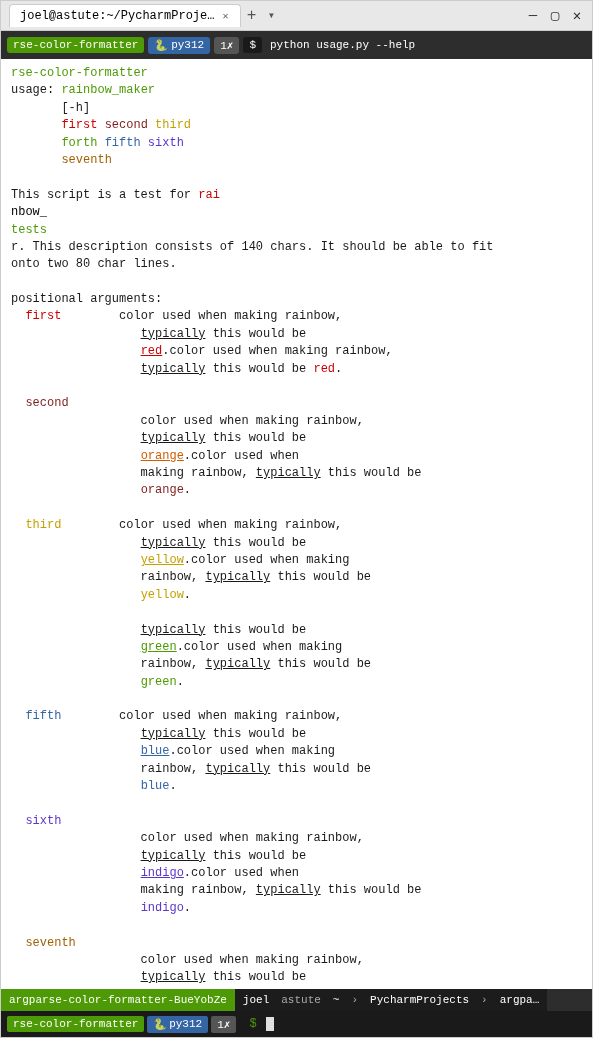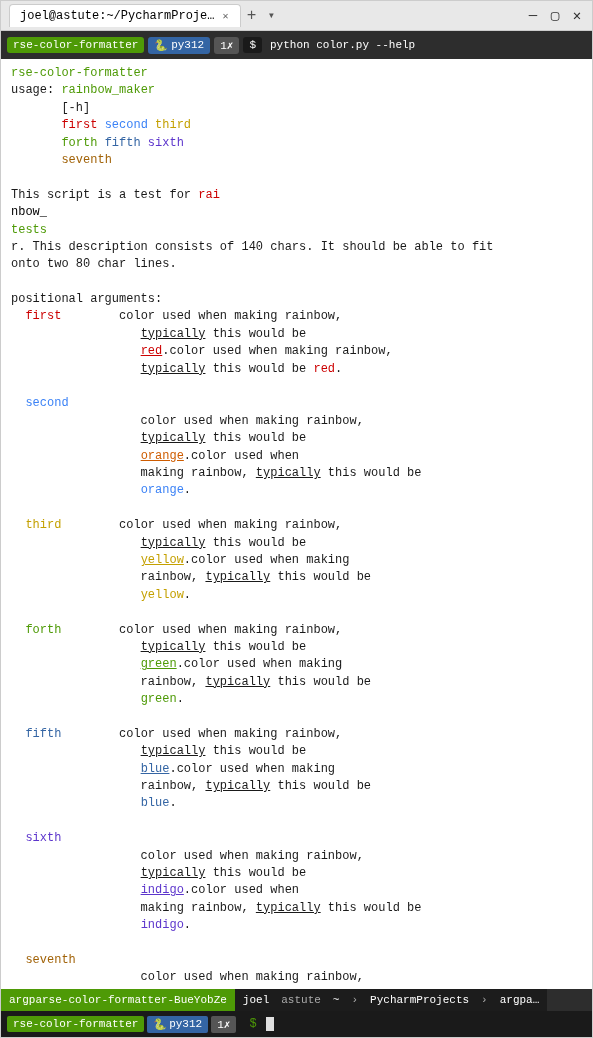--- a/index.html
+++ b/index.html
@@ -120,21 +120,21 @@
       line-height: 1.45;
       color: #1a1a1a;
     }
     .line { white-space: pre; }
     .red { color: #cc0000; }
     .red-u { color: #cc0000; text-decoration: underline; }
     .green { color: #4e9a06; }
     .green-u { color: #4e9a06; text-decoration: underline; }
     .yellow { color: #c4a000; }
     .yellow-u { color: #c4a000; text-decoration: underline; }
-    .orange { color: #3b82f6; }
+    .orange { color: #7f1d1d; }
     .orange-u { color: #ce5c00; text-decoration: underline; }
     .blue { color: #3465a4; }
     .blue-u { color: #3465a4; text-decoration: underline; }
     .indigo { color: #5c35cc; }
     .indigo-u { color: #5c35cc; text-decoration: underline; }
     .violet { color: #a16207; }
     .cyan { color: #000000; }
     .u { text-decoration: underline; }
     
     .statusbar {
@@ -204,21 +204,21 @@
     <div class="toolbar-segment seg-blue">
       <span style="font-size:11px;">🐍</span>
       <span>py312</span>
     </div>
     <div class="toolbar-segment seg-gray">
       <span>1✗</span>
     </div>
     <div class="toolbar-segment seg-dark">
       <span>$</span>
     </div>
-    <span class="seg-cmd">python color.py --help</span>
+    <span class="seg-cmd">python usage.py --help</span>
   </div>
 
   <div class="terminal">
 
     <div class="line"><span class="green">rse-color-formatter</span></div>
     <div class="line">usage: <span class="green">rainbow_maker</span></div>
     <div class="line">       [-h]</div>
     <div class="line">       <span class="red">first</span> <span class="orange">second</span> <span class="yellow">third</span></div>
     <div class="line">       <span class="green">forth</span> <span class="blue">fifth</span> <span class="indigo">sixth</span></div>
     <div class="line">       <span class="violet">seventh</span></div>
@@ -245,21 +245,20 @@
     <div class="line">                  <span class="orange">orange</span>.</div>
     <div class="line">&nbsp;</div>
 
     <div class="line">  <span class="yellow">third</span>        color used when making rainbow,</div>
     <div class="line">                  <span class="u">typically</span> this would be</div>
     <div class="line">                  <span class="yellow-u">yellow</span>.color used when making</div>
     <div class="line">                  rainbow, <span class="u">typically</span> this would be</div>
     <div class="line">                  <span class="yellow">yellow</span>.</div>
     <div class="line">&nbsp;</div>
 
-    <div class="line">  <span class="green">forth</span>        color used when making rainbow,</div>
     <div class="line">                  <span class="u">typically</span> this would be</div>
     <div class="line">                  <span class="green-u">green</span>.color used when making</div>
     <div class="line">                  rainbow, <span class="u">typically</span> this would be</div>
     <div class="line">                  <span class="green">green</span>.</div>
     <div class="line">&nbsp;</div>
 
     <div class="line">  <span class="blue">fifth</span>        color used when making rainbow,</div>
     <div class="line">                  <span class="u">typically</span> this would be</div>
     <div class="line">                  <span class="blue-u">blue</span>.color used when making</div>
     <div class="line">                  rainbow, <span class="u">typically</span> this would be</div>

